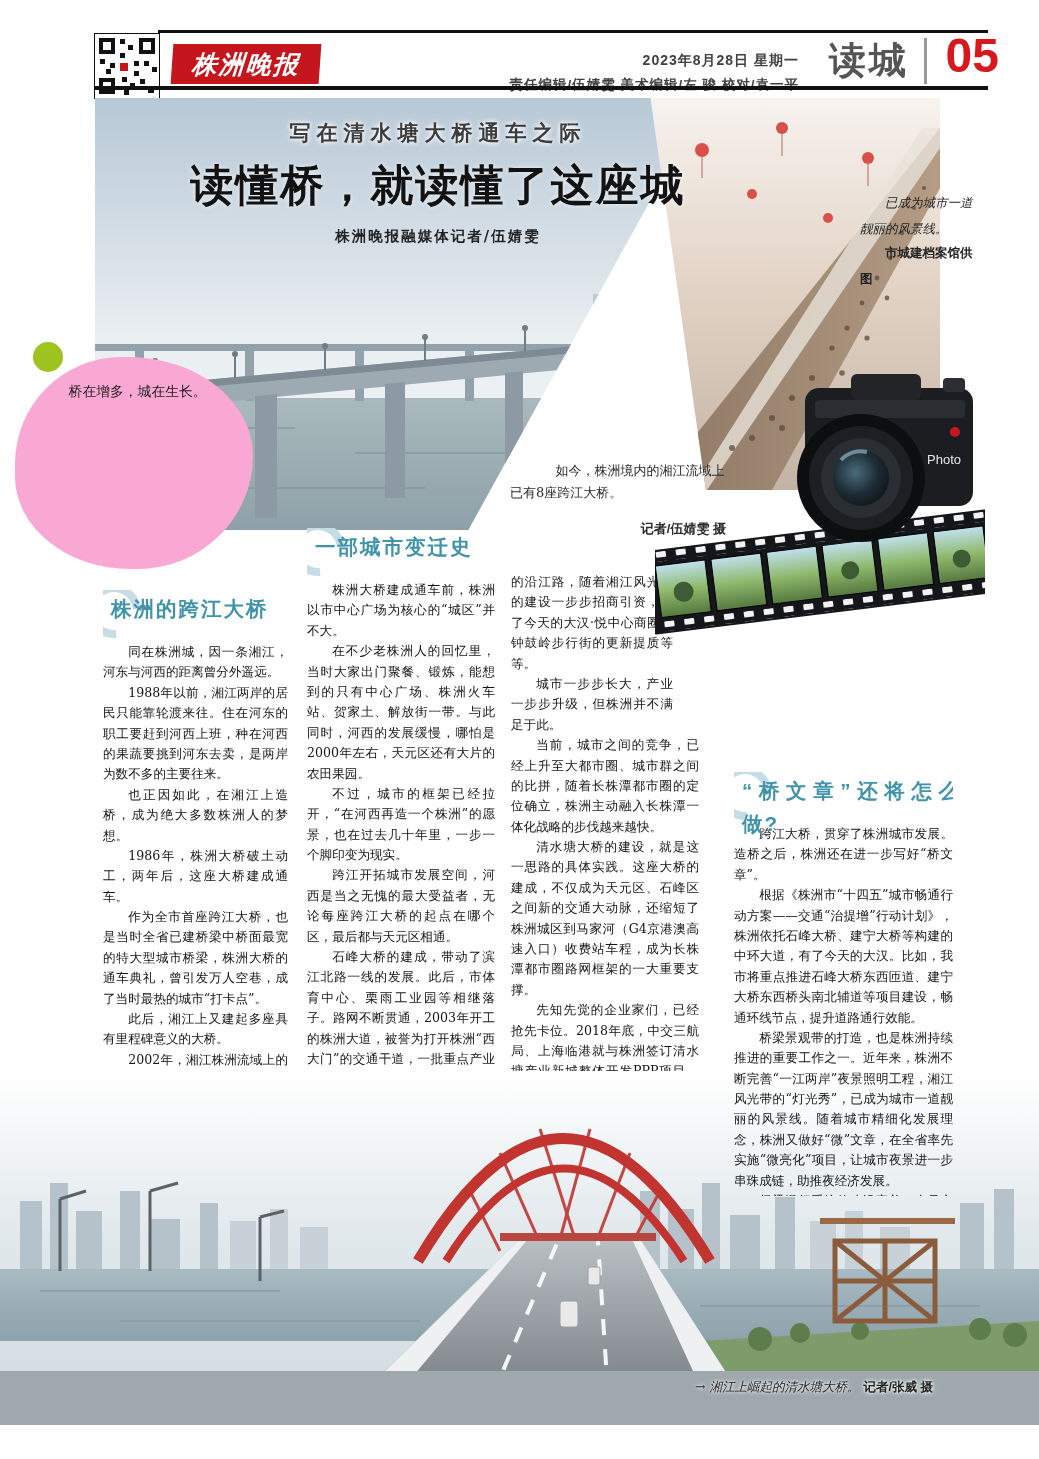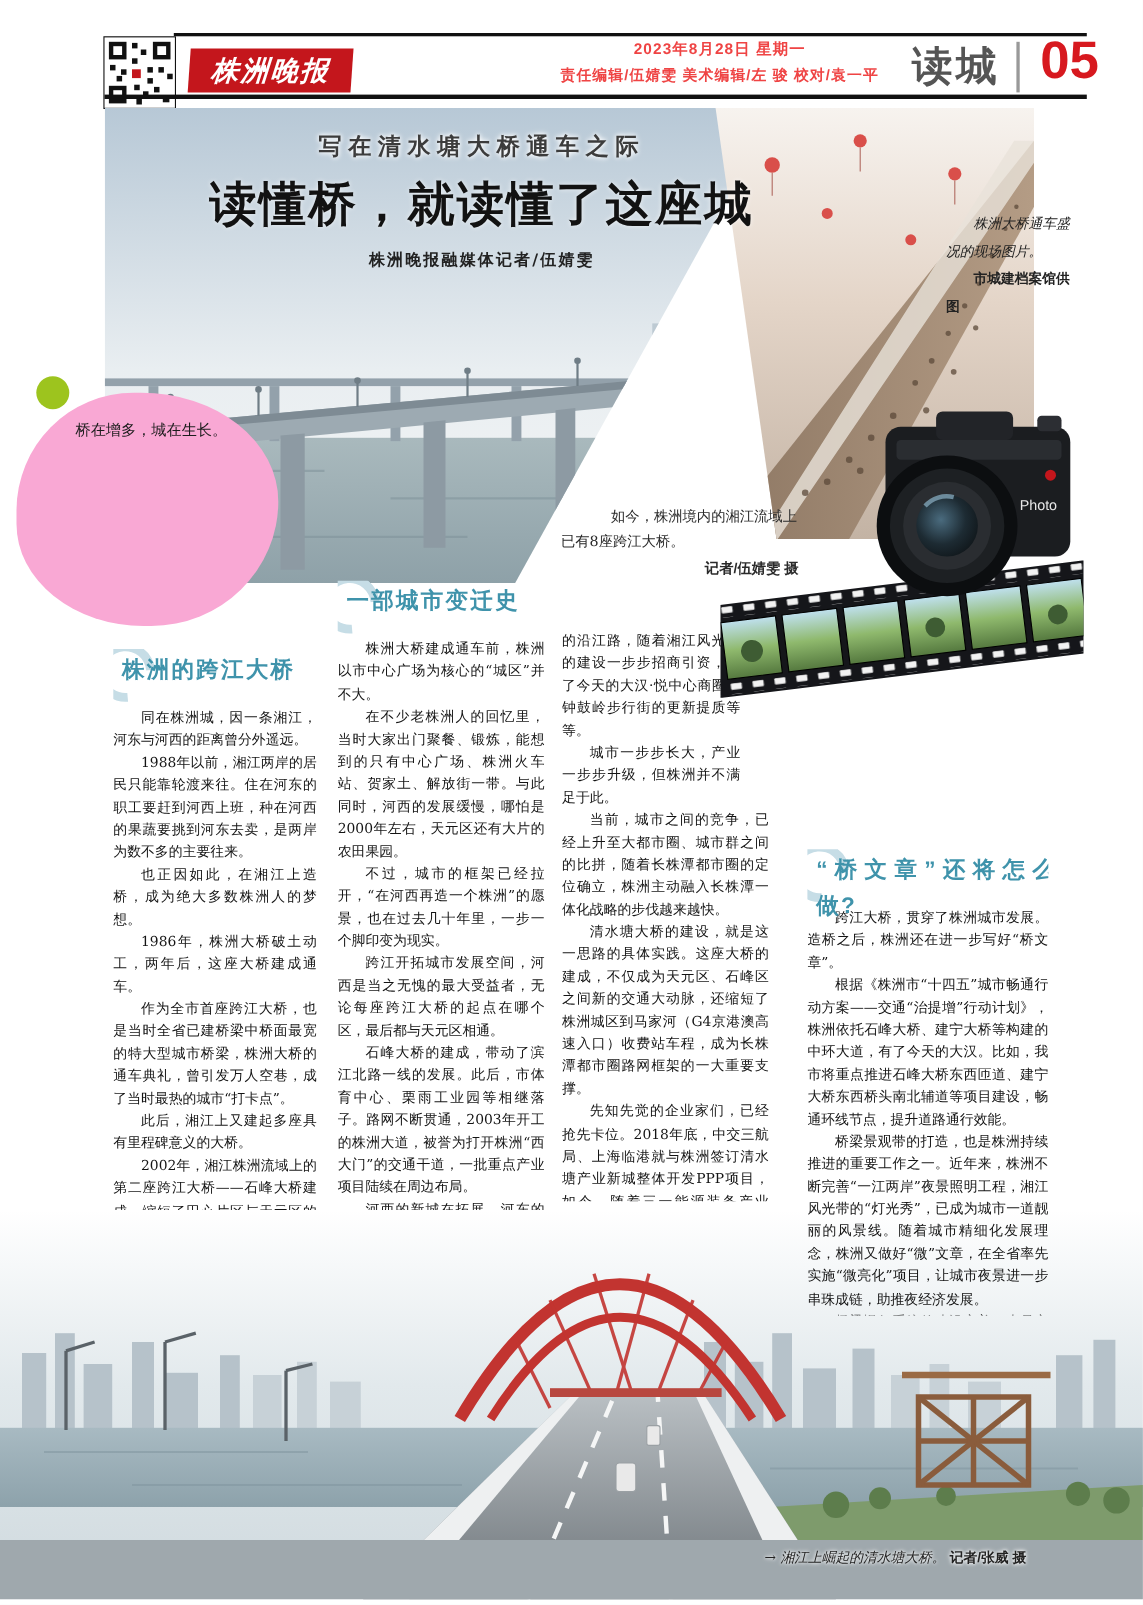--- a/index.html
+++ b/index.html
@@ -6,22 +6,22 @@
   .page{position:relative;width:1039px;height:1459px;background:#ffffff;margin:0 auto;
         overflow:hidden;font-family:"DejaVu Serif",serif;color:#1a1a1a;}
   
   .rule-top{position:absolute;left:158px;top:30px;width:830px;height:3px;background:#111;}
   .rule-bottom{position:absolute;left:95px;top:86px;width:893px;height:4px;background:#111;}
   .qr{position:absolute;left:94px;top:33px;width:66px;height:66px;}
   .masthead{position:absolute;left:172px;top:44px;width:148px;height:40px;background:#c4161c;
             color:#fff;display:flex;align-items:center;justify-content:center;
             font-family:"Liberation Sans",sans-serif;font-weight:bold;font-size:25px;
             letter-spacing:2px;font-style:italic;transform:skewX(-4deg);}
-  .hdr-info{position:absolute;right:240px;top:36px;text-align:center;
-            font-family:"Liberation Sans",sans-serif;color:#ef4444;}
+  .hdr-info{position:absolute;right:240px;top:52px;text-align:right;
+            font-family:"Liberation Sans",sans-serif;color:#404040;}
   .hdr-info .d1{font-size:14px;font-weight:bold;letter-spacing:1px;}
   .hdr-info .d2{font-size:13.5px;font-weight:bold;margin-top:6px;letter-spacing:1px;}
   .section-name{position:absolute;right:130px;top:36px;font-size:37px;font-weight:bold;
             color:#555;font-family:"Liberation Sans",sans-serif;letter-spacing:3px;}
   .hdr-div{position:absolute;right:112px;top:38px;width:3px;height:46px;background:#999;}
   .page-num{position:absolute;right:40px;top:28px;font-size:48px;font-weight:bold;color:#d7191f;
             font-family:"Liberation Sans",sans-serif;}
   
   .hero{position:absolute;left:0;top:95px;width:1039px;height:440px;}
   .photo-left{position:absolute;left:95px;top:3px;width:612px;height:432px;
@@ -40,38 +40,38 @@
   .caption-right .cred{font-weight:bold;text-indent:2em;font-family:"Liberation Sans",sans-serif;}
   .green-dot{position:absolute;left:33px;top:247px;width:30px;height:30px;border-radius:50%;
           background:#9dc41e;}
   .intro-blob{position:absolute;left:15px;top:262px;width:238px;height:212px;background:#f9a8d4;
           border-radius:46% 54% 50% 50%/52% 48% 55% 45%;z-index:3;}
   .intro-text{position:absolute;left:26px;top:22px;width:190px;font-size:13.8px;line-height:1.88;
           color:#1c1c1c;text-align:justify;}
   .intro-text p{margin:0;text-indent:2em;}
   .caption-mid{position:absolute;left:498px;top:365px;width:228px;font-size:13px;color:#2a2a2a;z-index:2;}
   .caption-mid .cap{text-indent:3.5em;line-height:1.7;margin-left:12px;}
-  .caption-mid .cred{font-weight:bold;text-align:right;font-family:"Liberation Sans",sans-serif;margin-top:4px;}
+  .caption-mid .cred{font-weight:bold;text-align:right;font-family:"Liberation Sans",sans-serif;margin-top:16px;}
   .camera{position:absolute;left:655px;top:360px;width:330px;height:290px;z-index:4;}
   
   .col{position:absolute;overflow:hidden;text-align:justify;font-size:12.6px;line-height:1.62;color:#141414;}
   .col p{margin:0;text-indent:2em;}
   .col p.no-indent{text-indent:0;}
   .col1{left:103px;top:590px;width:185px;height:548px;}
   .col2{left:307px;top:528px;width:188px;height:612px;}
   .col3{left:511px;top:572px;width:188px;height:520px;}
   .col4{left:734px;top:772px;width:219px;height:424px;z-index:5;}
   .sec-head{position:relative;height:44px;margin-bottom:8px;}
   .sec-head .ring{position:absolute;left:-16px;top:-6px;width:38px;height:38px;border-radius:50%;
       border:8px solid #c6dde6;border-right-color:transparent;transform:rotate(40deg);}
   .sec-head .txt{position:relative;font-size:20.5px;font-weight:bold;color:#3f93ab;
       letter-spacing:2px;font-family:"Liberation Sans",sans-serif;top:2px;left:8px;}
   .cam-spacer{float:right;width:26px;height:150px;}
   
-  .bottom-photo{position:absolute;left:0;top:1100px;width:877px;height:354px;z-index:1;}
+  .bottom-photo{position:absolute;left:0;top:1071px;width:877px;height:354px;z-index:1;}
   .caption-bottom{position:absolute;left:695px;top:308px;width:260px;font-size:12.5px;color:#222;
       text-shadow:0 0 3px #fff,0 0 5px #fff;}
   .caption-bottom .cap{font-style:italic;}
   .caption-bottom .cred{font-weight:bold;font-family:"Liberation Sans",sans-serif;}
 </style>
 </head>
 <body>
 
 <div class="page">
 
@@ -252,21 +252,21 @@
       </svg>
     </div>
 
     <div class="headline-block">
       <div class="kicker">写在清水塘大桥通车之际</div>
       <div class="headline">读懂桥，就读懂了这座城</div>
       <div class="byline">株洲晚报融媒体记者/伍婧雯</div>
     </div>
 
     <div class="caption-right">
-      <div class="cap">株洲大桥通车盛况的现场图片。</div>
+      <div class="cap">已成为城市一道靓丽的风景线。</div>
       <div class="cred">市城建档案馆供图</div>
     </div>
 
     <div class="green-dot"></div>
 
     <div class="intro-blob">
       <div class="intro-text">
         <p>桥在增多，城在生长。</p>
       </div>
     </div>

